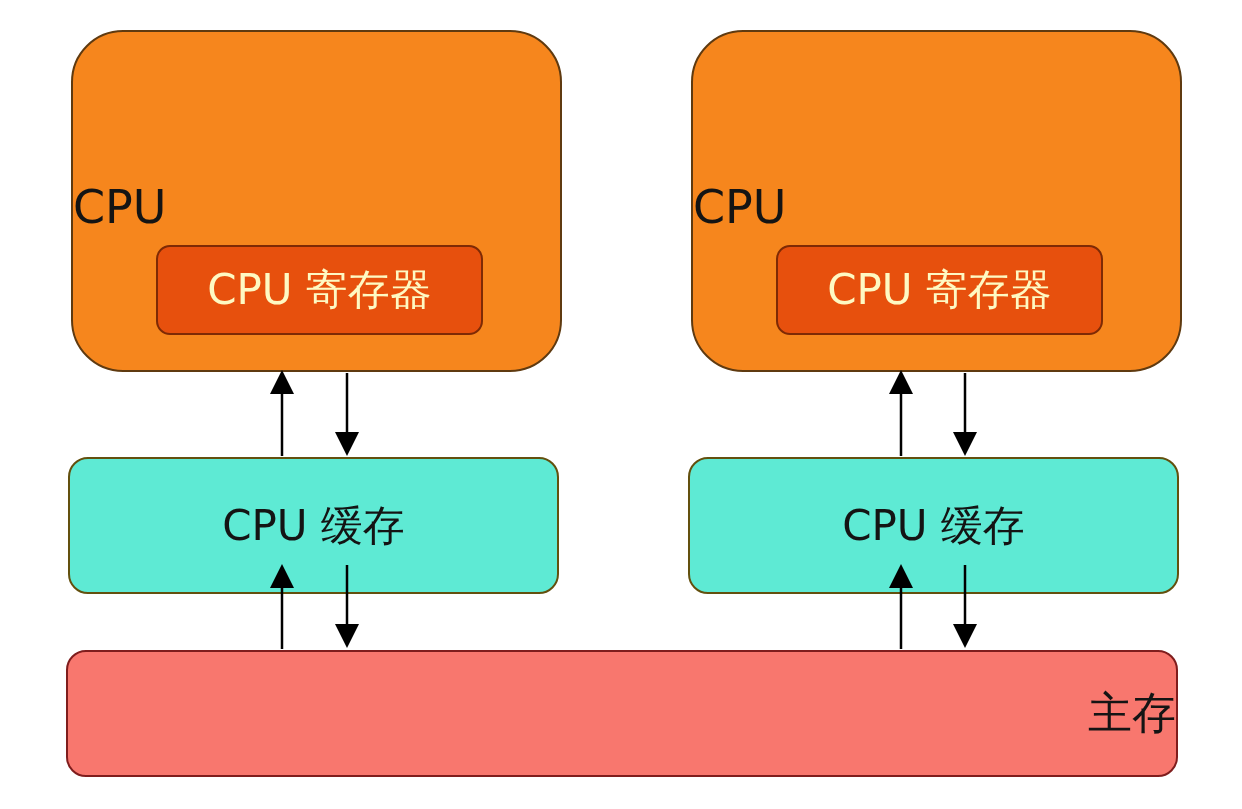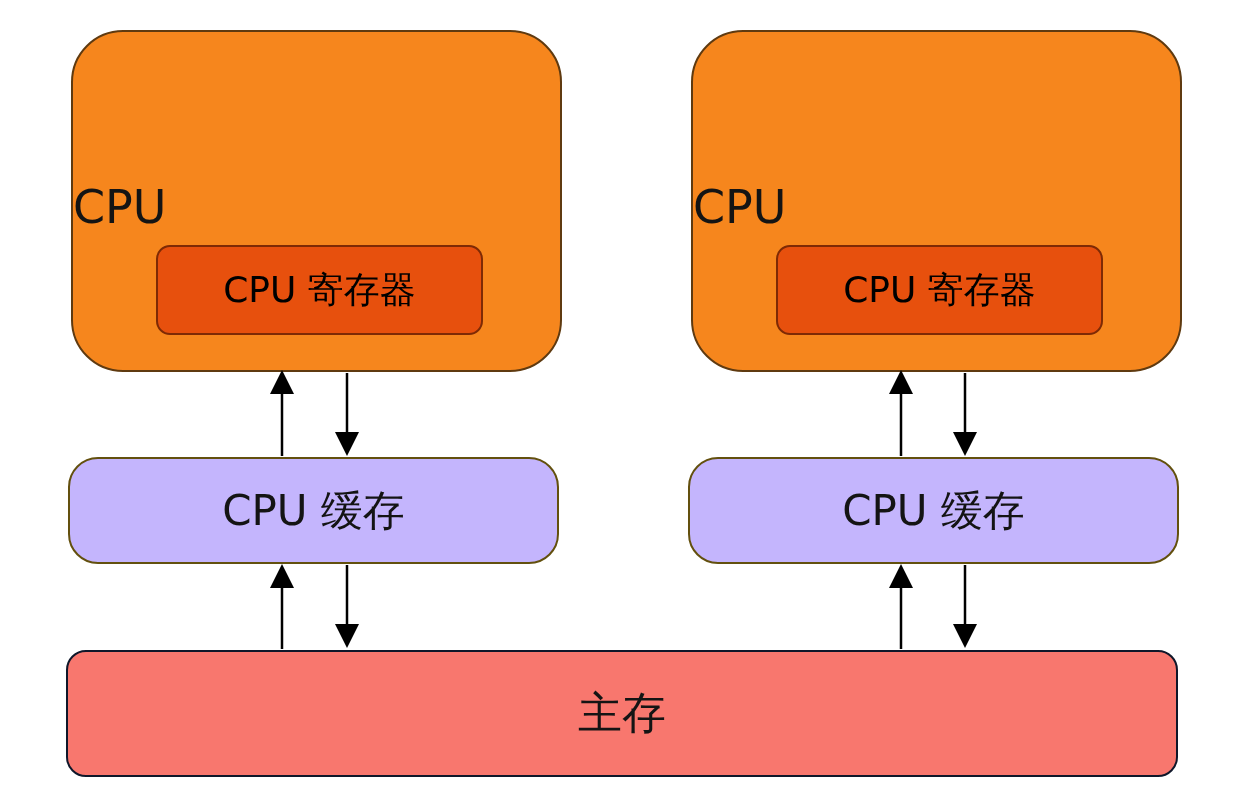--- a/index.html
+++ b/index.html
@@ -48,43 +48,44 @@
     left: 83px;
     top: 213px;
     width: 323px;
     height: 86px;
     background: #e7500d;
     border: 2px solid #7e2a05;
     border-radius: 14px;
     display: flex;
     align-items: center;
     justify-content: center;
-    font-size: 36px;
-    color: #000000;
+    font-size: 42px;
+    color: #fef9c3;
   }
   .cache-box {
     width: 491px;
-    height: 107px;
+    height: 137px;
     top: 457px;
-    background: #c4b5fd;
+    background: #5eead4;
     border: 2px solid #63500e;
-    border-radius: 30px;
+    border-radius: 20px;
     font-size: 42px;
   }
   .cache-box.left  { left: 68px; }
   .cache-box.right { left: 688px; }
   .memory-box {
     left: 66px;
     top: 650px;
     width: 1112px;
     height: 127px;
     background: #f8776e;
-    border: 2px solid #0f172a;
+    border: 2px solid #7f1d1d;
     border-radius: 20px;
     font-size: 44px;
+    justify-content: flex-end;
   }
   .arrow-layer {
     position: absolute;
     left: 0;
     top: 0;
     width: 1242px;
     height: 809px;
     pointer-events: none;
   }
   .arrow-layer line    { stroke: #000000; stroke-width: 2.5; }

